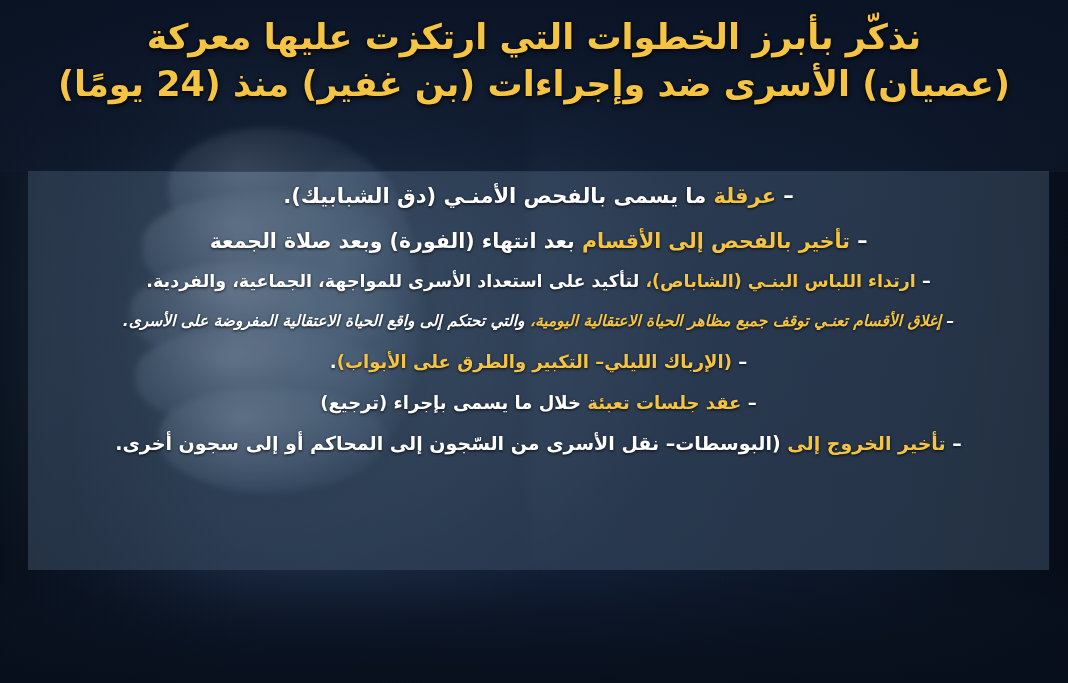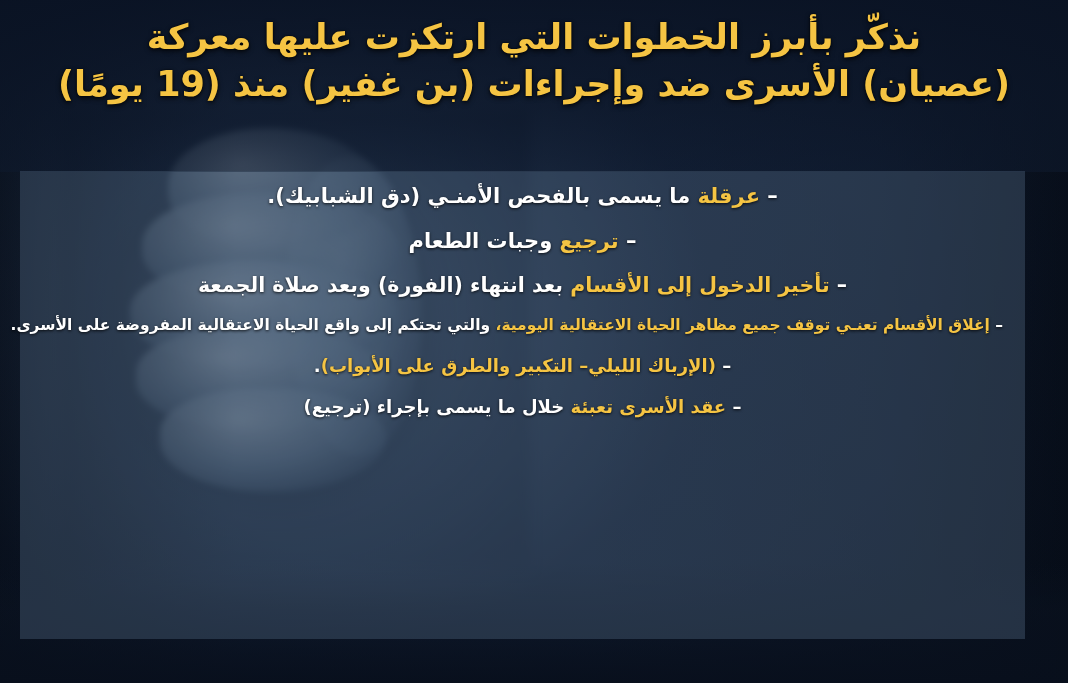--- a/index.html
+++ b/index.html
@@ -88,26 +88,27 @@
     font-weight: bold;
     line-height: 1.34;
     letter-spacing: 0;
     text-shadow: 0 2px 5px rgba(0,0,0,0.75), 0 0 2px rgba(0,0,0,0.9);
     white-space: nowrap;
   }
 
   
   .panel {
     position: absolute;
-    left: 20px;
+    left: 28px;
     top: 171px;
     width: 1005px;
-    height: 468px;
+    height: 399px;
     background: rgba(61,79,101,0.55);
     z-index: 5;
+    padding-left: 16px;
   }
   .panel-inner {
     position: absolute;
     inset: 0;
     padding: 14px 22px 10px 22px;
     box-sizing: border-box;
     display: flex;
     flex-direction: column;
     justify-content: flex-start;
   }
@@ -119,21 +120,21 @@
     text-shadow: 0 1px 3px rgba(0,0,0,0.8);
     white-space: nowrap;
     line-height: 1.12;
   }
   .bullet .hl { color: #f5c443; }
 
   .sz-22 { font-size: 21px; margin-bottom: 21px; }
   .sz-21 { font-size: 20.5px; margin-bottom: 20px; }
   .sz-20 { font-size: 18px; margin-bottom: 20px; }
   .sz-18 { font-size: 17.5px; margin-bottom: 21px; }
-  .sz-16 { font-size: 15.5px; margin-bottom: 22px; }
+  .sz-16 { font-size: 15.5px; margin-bottom: 22px; font-style: italic; }
   .sz-19 { font-size: 19px; margin-bottom: 21px; }
 
   .dash { color: #ffffff; }
 </style>
 </head>
 <body>
 
 <div id="poster">
 
   <div class="bg-base"></div>
@@ -146,55 +147,59 @@
     <div class="blob b4"></div>
     <div class="blob b5"></div>
   </div>
   <div class="hands-mute"></div>
   <div class="bg-vignette"></div>
   <div class="bg-top-dark"></div>
   <div class="bg-bottom-dark"></div>
 
   <div class="title-block">
     <div class="title-line">نذكّر بأبرز الخطوات التي ارتكزت عليها معركة</div>
-    <div class="title-line">(عصيان) الأسرى ضد وإجراءات (بن غفير) منذ (19 يومًا)</div>
+    <div class="title-line">(عصيان) الأسرى ضد وإجراءات (بن غفير) منذ (24 يومًا)</div>
   </div>
 
   <div class="panel">
     <div class="panel-inner">
 
       <div class="bullet sz-22">
         <span class="dash">–</span>
         <span class="hl">عرقلة</span><span> ما يسمى بالفحص الأمنـي (دق الشبابيك).</span>
       </div>
 
-      <div class="bullet sz-22">
-        <span class="dash">–</span>
-        <span class="hl">ترجيع</span><span> وجبات الطعام</span>
-      </div>
 
 
       <div class="bullet sz-21">
         <span class="dash">–</span>
-        <span class="hl">تأخير الدخول إلى الأقسام</span><span> بعد انتهاء (الفورة) وبعد صلاة الجمعة</span>
-      </div>
-
+        <span class="hl">تأخير بالفحص إلى الأقسام</span><span> بعد انتهاء (الفورة) وبعد صلاة الجمعة</span>
+      </div>
+
+      <div class="bullet sz-18">
+        <span class="dash">–</span>
+        <span class="hl">ارتداء اللباس البنـي (الشاباص)،</span><span> لتأكيد على استعداد الأسرى للمواجهة، الجماعية، والفردية.</span>
+      </div>
 
       <div class="bullet sz-16">
         <span class="dash">–</span>
         <span class="hl">إغلاق الأقسام تعنـي توقف جميع مظاهر الحياة الاعتقالية اليومية،</span><span> والتي تحتكم إلى واقع الحياة الاعتقالية المفروضة على الأسرى.</span>
       </div>
 
       <div class="bullet sz-20">
         <span class="dash">–</span>
         <span class="hl">(الإرباك الليلي– التكبير والطرق على الأبواب)</span><span>.</span>
       </div>
 
       <div class="bullet sz-20">
         <span class="dash">–</span>
-        <span class="hl">عقد الأسرى تعبئة</span><span> خلال ما يسمى بإجراء (ترجيع)</span>
-      </div>
-
+        <span class="hl">عقد جلسات تعبئة</span><span> خلال ما يسمى بإجراء (ترجيع)</span>
+      </div>
+
+      <div class="bullet sz-19">
+        <span class="dash">–</span>
+        <span class="hl">تأخير الخروج إلى</span><span> (البوسطات– نقل الأسرى من السّجون إلى المحاكم أو إلى سجون أخرى.</span>
+      </div>
 
     </div>
   </div>
 
 </div>
 
 </body></html>

